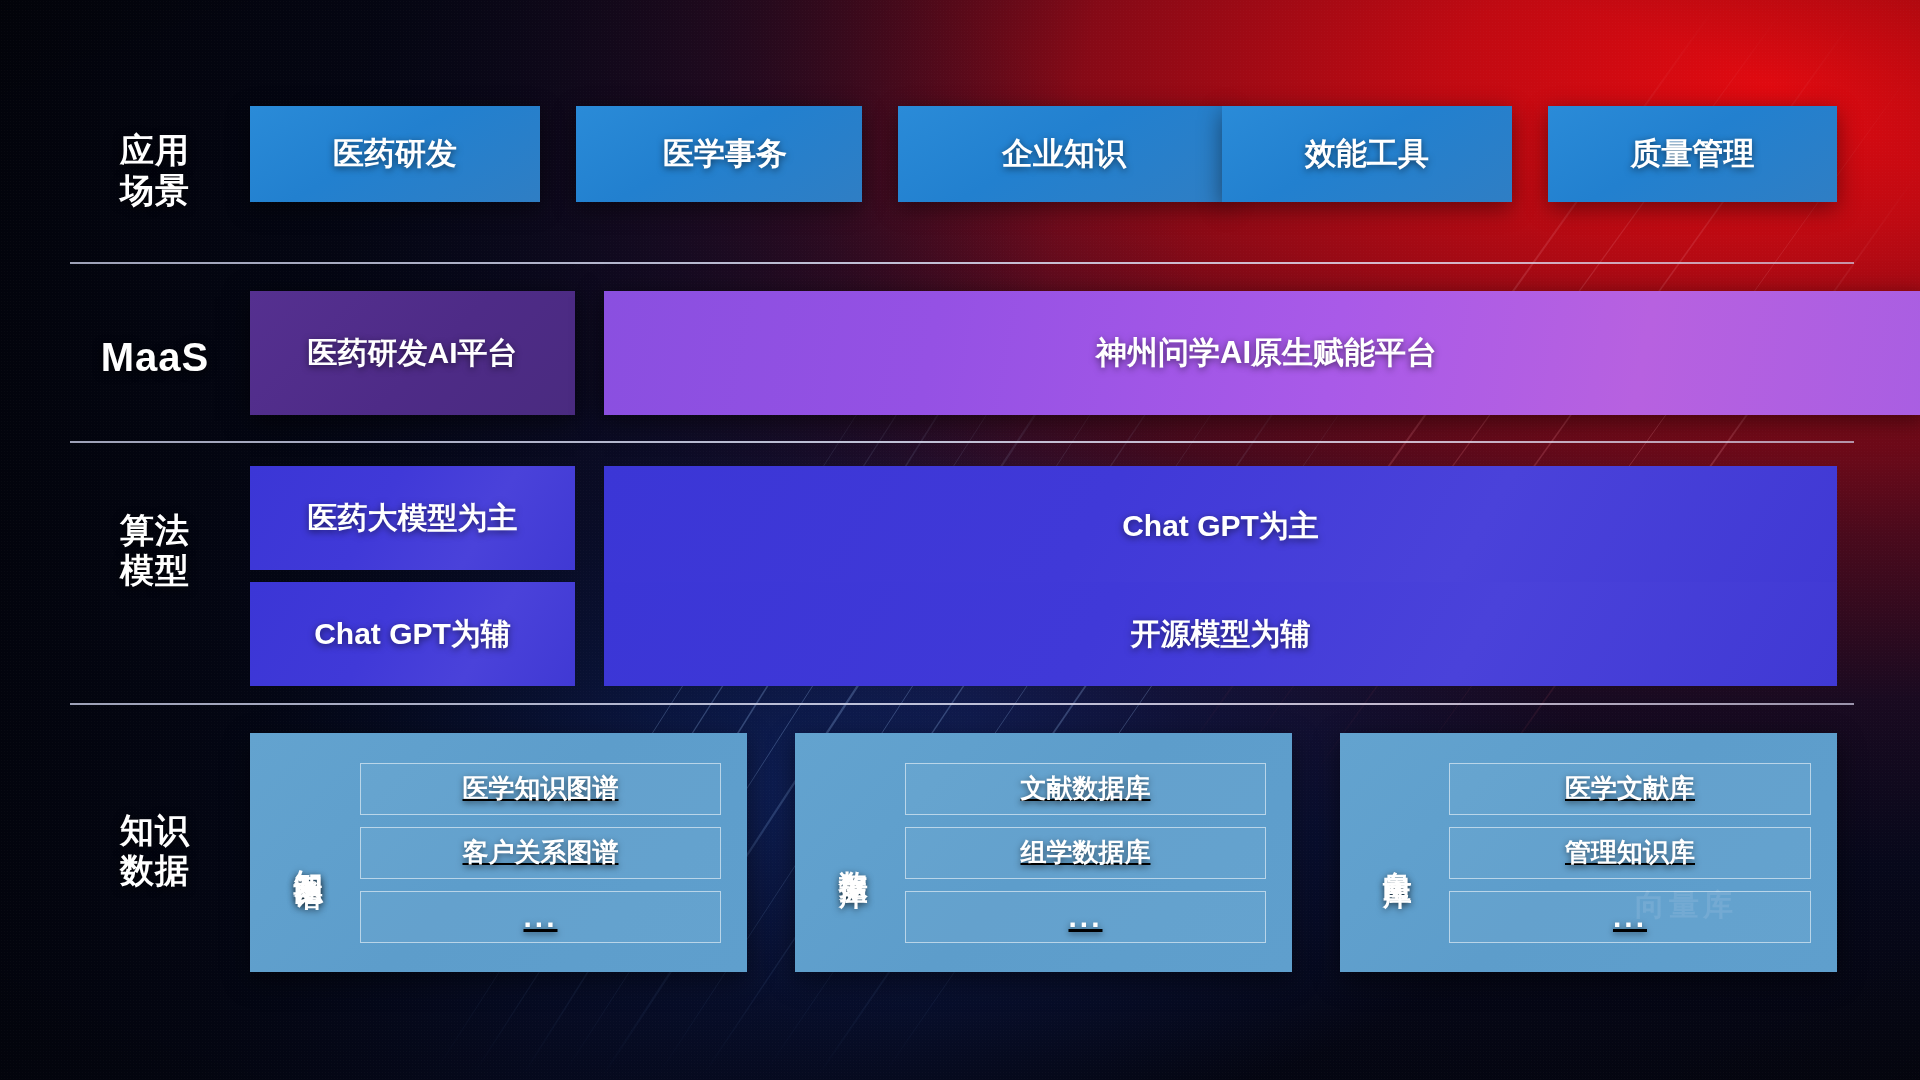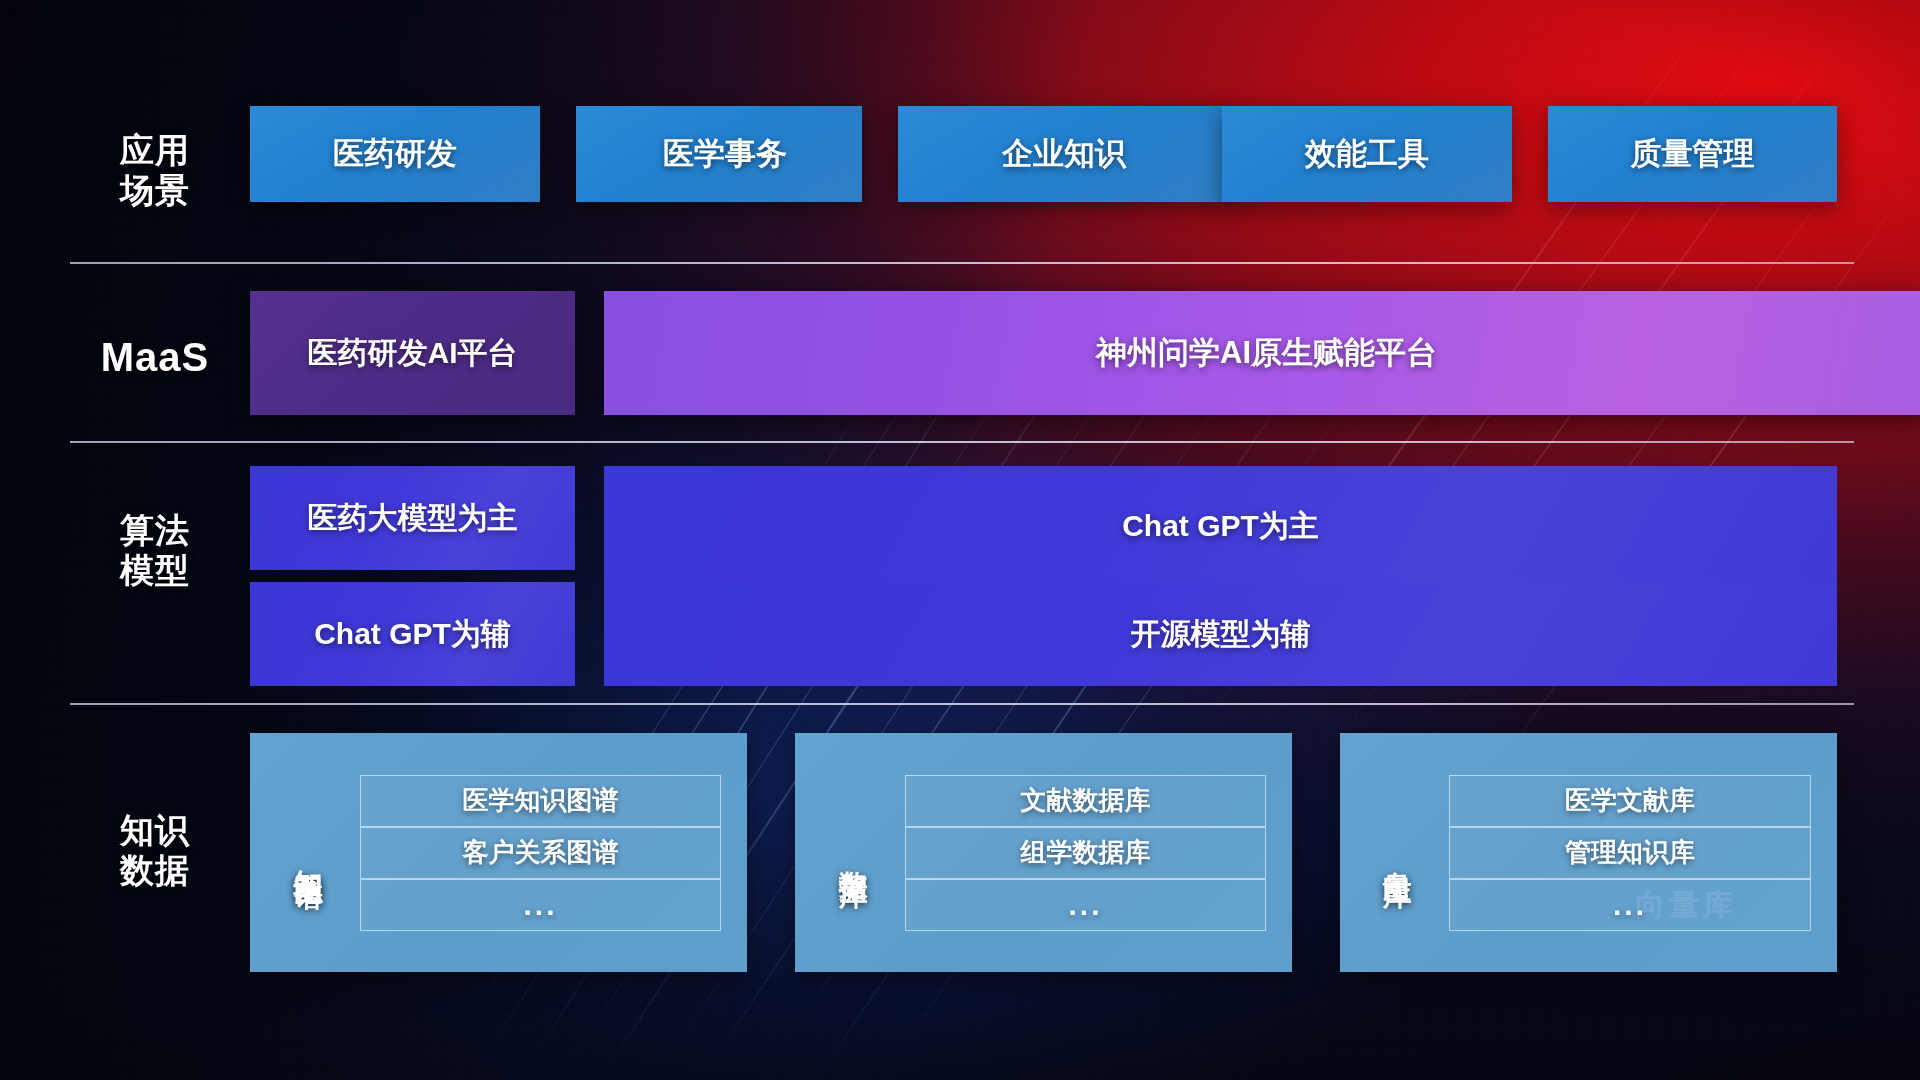--- a/index.html
+++ b/index.html
@@ -82,21 +82,21 @@
     background-size:4px 4px; opacity:.5;
   }
   .kb-vlabel {
     position:relative; z-index:2; color:#fff; font-weight:bold; font-size:29px;
     width:60px; text-align:center; line-height:1.16;
     writing-mode:vertical-rl; text-orientation:upright; letter-spacing:3px;
     text-shadow:0 2px 7px rgba(0,0,0,.5);
     display:flex; align-items:center; justify-content:center;
     margin-left:14px;
   }
-  .kb-items { position:relative; z-index:2; display:flex; flex-direction:column; justify-content:center; flex:1; margin-left:22px; margin-right:12px; }
+  .kb-items { position:relative; z-index:2; display:flex; flex-direction:column; justify-content:center; gap:12px; flex:1; margin-left:22px; margin-right:12px;text-decoration:underline; }
   .kb-item {
     border:1px solid rgba(255,255,255,.55);
     height:52px; display:flex; align-items:center; justify-content:center;
     color:#ffffff; font-weight:bold; font-size:26px;
     text-shadow:0 2px 6px rgba(0,0,0,.5);
     background:rgba(255,255,255,.045);
   }
   .kb-item.ellipsis { font-size:30px; letter-spacing:3px; }
   .wm { position:absolute; color:rgba(255,255,255,.10); font-size:30px; font-weight:bold; letter-spacing:4px; }
 </style>

